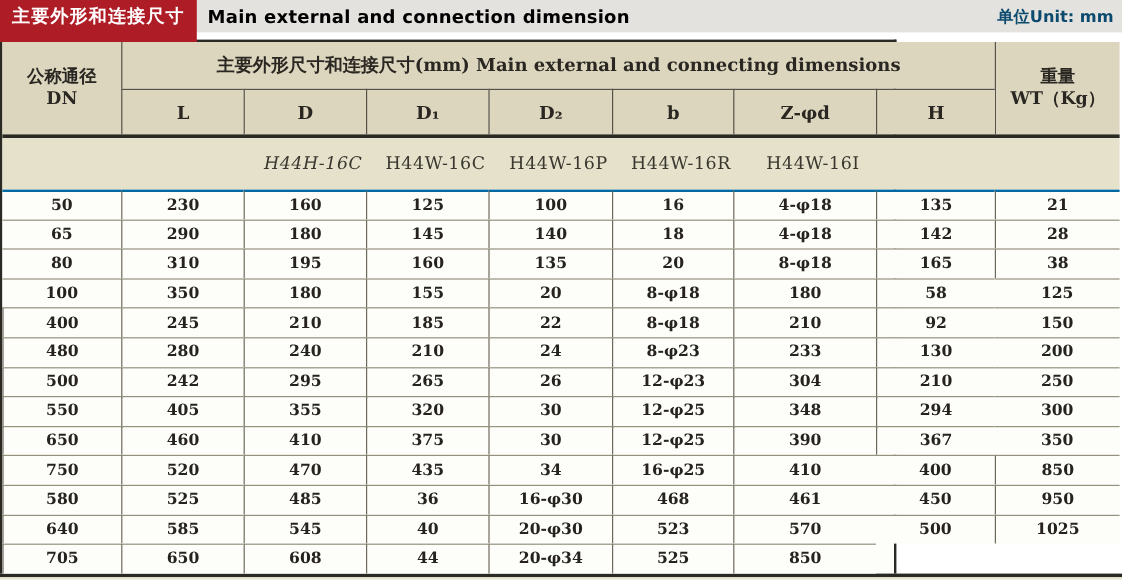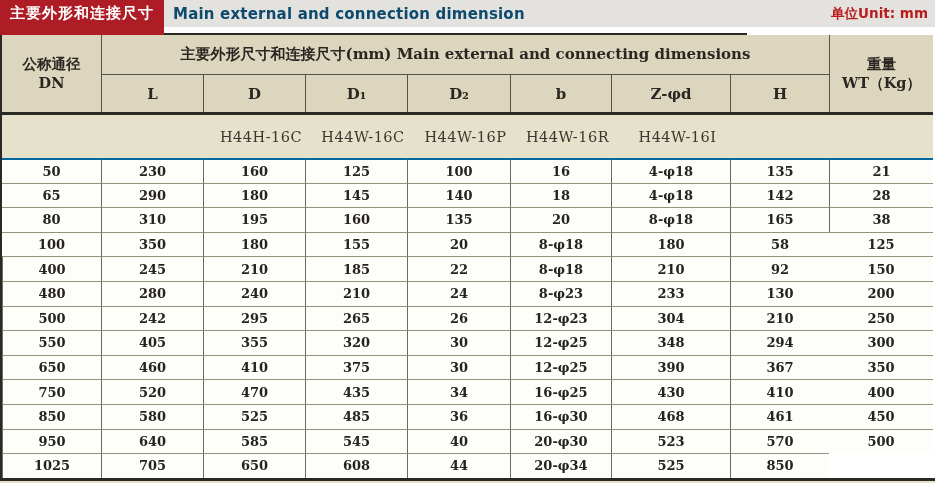--- a/index.html
+++ b/index.html
@@ -22,27 +22,27 @@
     height: 42px; margin: 1px 0 1px 0;
     padding: 0 10px;
     background: #ae1c26;
     color: #ffffff;
     font-family: "DejaVu Sans", "Liberation Sans", sans-serif;
     font-weight: bold; font-size: 15px; letter-spacing: 1px;
   }
   .title-en {
     margin-left: 9px;
     font-family: "DejaVu Sans", "Liberation Sans", sans-serif;
-    font-weight: bold; font-size: 15px; color: #0c4a6e;
+    font-weight: bold; font-size: 15px; color: #000000;
     letter-spacing: 0.2px;
   }
   .unit-label {
     margin-left: auto; margin-right: 7px;
     font-family: "DejaVu Sans", "Liberation Sans", sans-serif;
-    font-weight: bold; font-size: 13.5px; color: #b91c1c;
+    font-weight: bold; font-size: 13.5px; color: #0c4a6e;
   }
   
   .grid {
     box-sizing: border-box;
     margin-top: 6px;
     width: 747px;
     display: grid;
     grid-template-columns: 99px 102px 102px 102px 103px 101px 119px 99px 104px;
     grid-template-rows: 39px 38px 46px repeat(13, 24.6px);
     border: 2px solid #2b2923;
@@ -66,21 +66,21 @@
     background: #e5e1cb;
     border-top: 3px solid #2b2923;
     display: flex; align-items: center;
     padding-left: 208px; box-sizing: border-box;
   }
   .model-name {
     display: flex; align-items: center; justify-content: center;
     font-size: 14.5px; font-weight: normal; color: #3a372f;
     letter-spacing: 0.5px;
   }
-  .model-name:nth-child(1) { width: 102px; }
+  .model-name:nth-child(1) { width: 102px; font-style: italic; }
   .model-name:nth-child(2) { width: 102px; }
   .model-name:nth-child(3) { width: 103px; }
   .model-name:nth-child(4) { width: 101px; }
   .model-name:nth-child(5) { width: 119px; }
   
   .data { border-top: 1px solid #95917f; border-left: 1px solid #6e6a5e; background: #fdfdf9; }
   .data.c0 { border-left: none; }
   .data.r0 { border-top: 2px solid #0369a1; }
   
   .bottom-bar   { width: 935px; height: 3px; background: #2b2923; }
@@ -202,21 +202,20 @@
       <div class="cell data">12-φ25</div>
       <div class="cell data">390</div>
       <div class="cell data">367</div>
       <div class="cell data c0">350</div>
       <div class="cell data">750</div>
       <div class="cell data">520</div>
       <div class="cell data">470</div>
       <div class="cell data">435</div>
       <div class="cell data">34</div>
       <div class="cell data">16-φ25</div>
-      <div class="cell data">430</div>
       <div class="cell data">410</div>
       <div class="cell data c0">400</div>
       <div class="cell data">850</div>
       <div class="cell data">580</div>
       <div class="cell data">525</div>
       <div class="cell data">485</div>
       <div class="cell data">36</div>
       <div class="cell data">16-φ30</div>
       <div class="cell data">468</div>
       <div class="cell data">461</div>

